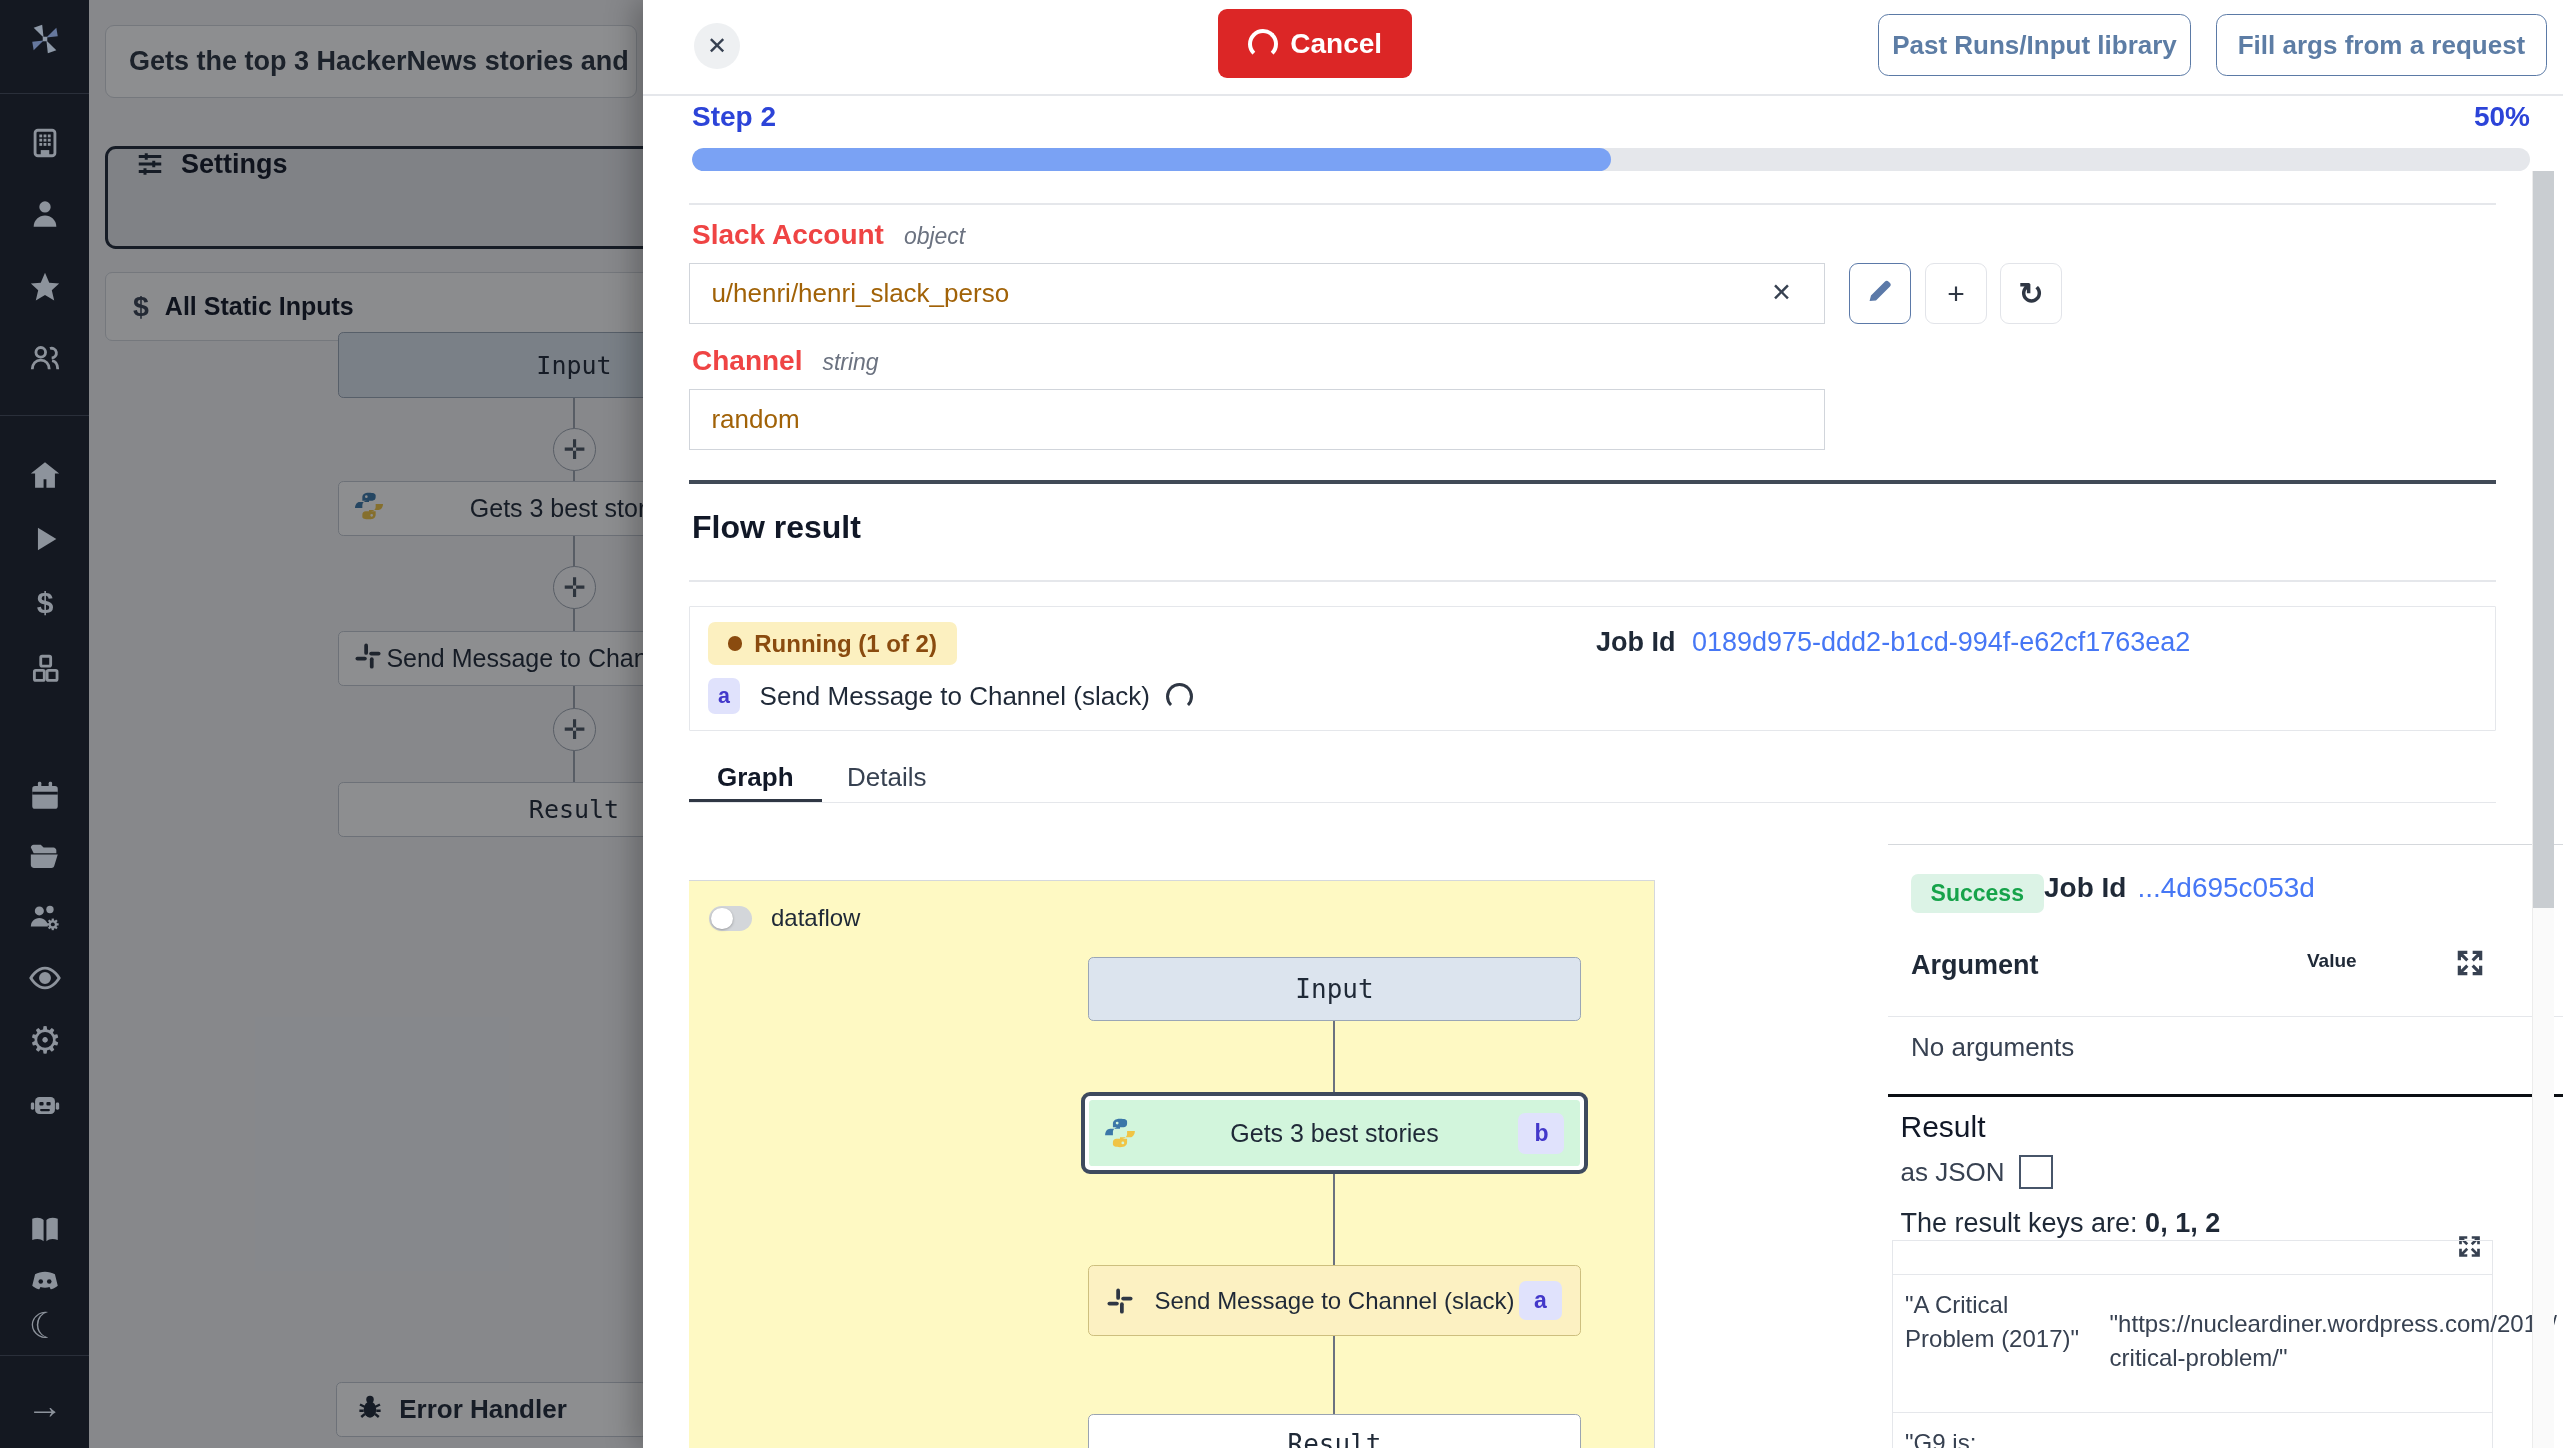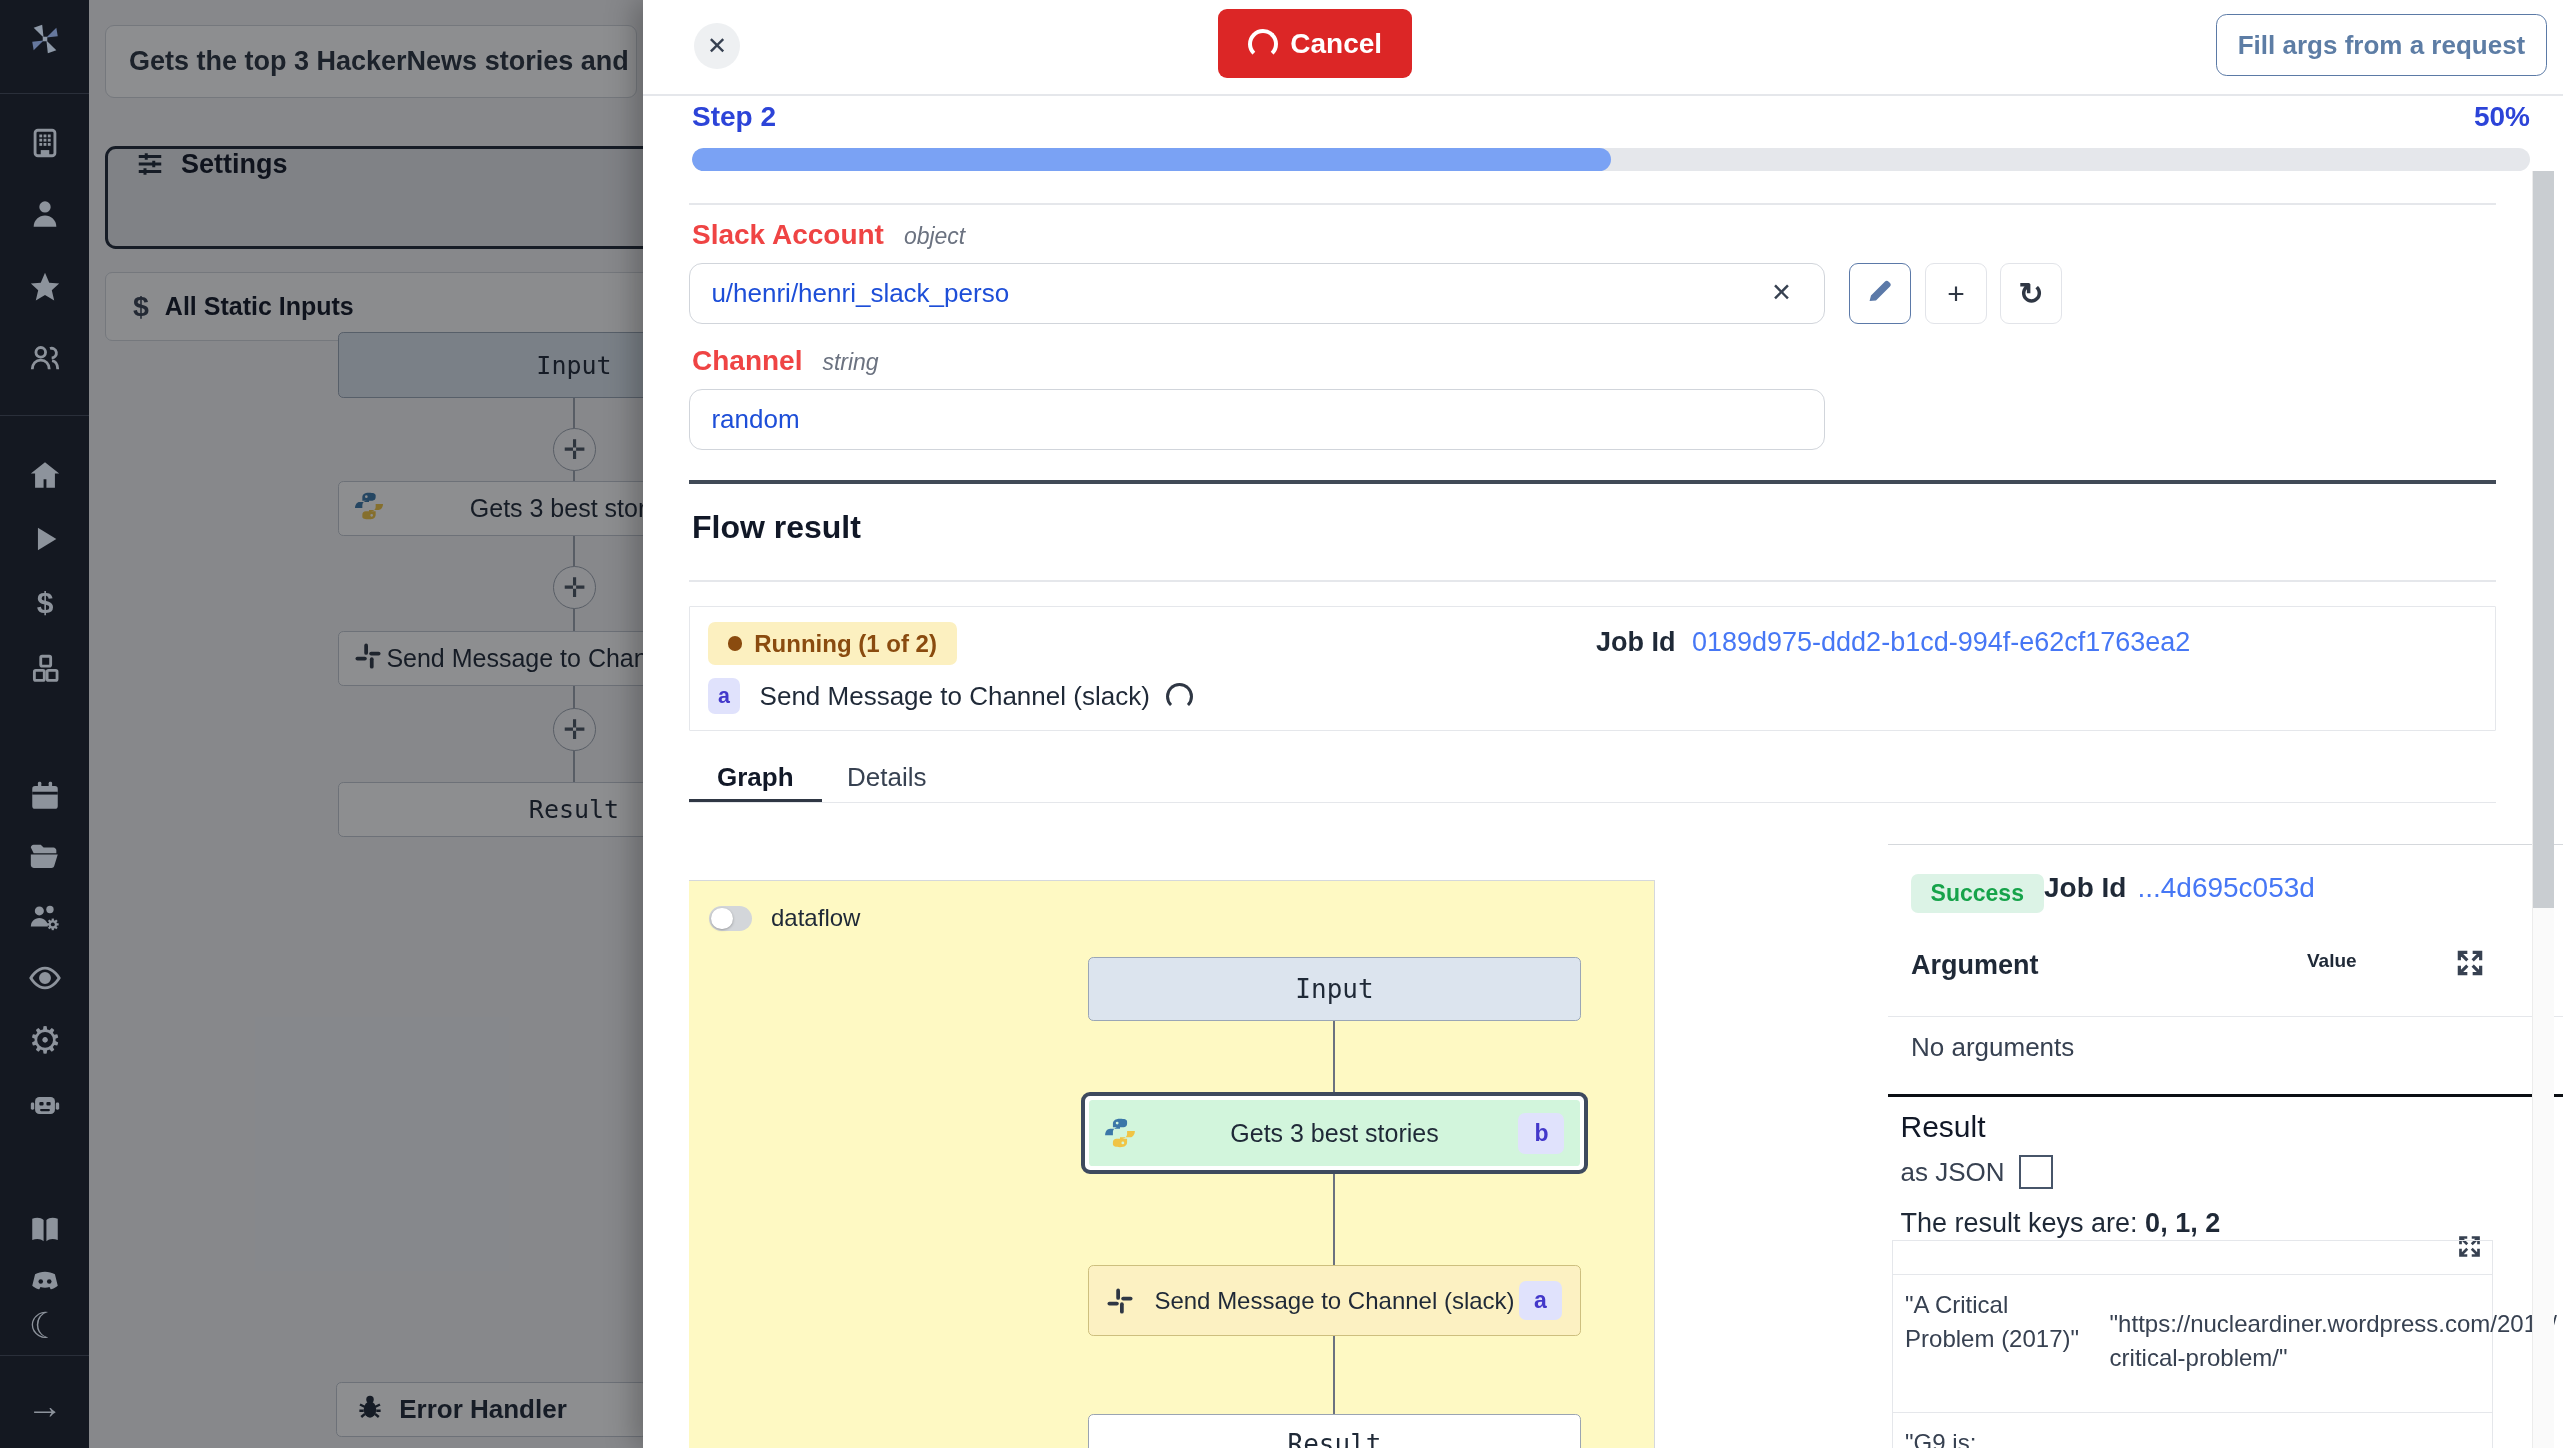--- a/index.html
+++ b/index.html
@@ -28,22 +28,22 @@
   
   #drawer { left:643px; top:0; width:1921px; height:1449px; background:#fff; z-index:4;
     box-shadow:-9px 0 27px rgba(0,0,0,0.25); }
   .hr { position:absolute; background:#e5e7eb; height:1.8px; }
   .btn-outline { position:absolute; background:#fff; border:1.8px solid #5b7aa6; color:#5d7da5;
     border-radius:10.7px; font-weight:bold; font-size:26px; display:flex; align-items:center; justify-content:center; }
   .iconbtn { position:absolute; width:62px; height:61px; background:#fff; border:1.8px solid #e2e4e9;
     border-radius:9px; display:flex; align-items:center; justify-content:center; color:#2f3744; font-size:30px; }
   .field-label { font-size:28px; font-weight:bold; color:#ef4444; }
   .field-type { font-size:23px; font-style:italic; color:#6b7280; font-weight:normal; margin-left:16px; }
-  .tinput { position:absolute; height:61px; border:1.8px solid #d1d5db; border-radius:13px; background:#fff;
-    font-size:26px; color:#1d4ed8; padding:0 53px 0 21.4px; font-family:"Liberation Sans",sans-serif; width:1136px; }
+  .tinput { position:absolute; height:61px; border:1.8px solid #d1d5db; border-radius:0; background:#fff;
+    font-size:26px; color:#a16207; padding:0 53px 0 21.4px; font-family:"Liberation Sans",sans-serif; width:1136px; }
   .badge-ab { background:#e0e2fc; color:#4338ca; font-weight:bold; border-radius:7.1px;
     display:flex; align-items:center; justify-content:center; }
   .spin { border-radius:50%; animation:rot 1s linear infinite; }
   @keyframes rot { to { transform:rotate(360deg);} }
   .node { position:absolute; display:flex; align-items:center; font-size:24px; color:#1f2937; }
   .exp svg { width:32px; height:32px; stroke:#374151; stroke-width:2.4; fill:none; }
   .cell { font-size:24px; color:#374151; line-height:34px; word-break:break-word; }
 </style>
 </head>
 <body>
@@ -265,20 +265,21 @@
 
   <div class="abs" style="left:51px;top:23px;width:46px;height:46px;border-radius:50%;background:#eef0f2;display:flex;align-items:center;justify-content:center;font-size:24px;color:#374151">
       <span>✕</span>
     </div>
 
   <div class="abs" style="left:575px;top:9px;width:194px;height:69px;background:#dc2626;border-radius:9px;display:flex;align-items:center;justify-content:center">
     <span class="spin" style="width:30px;height:30px;border:4.4px solid #fff;border-bottom-color:transparent;margin-right:12.5px"></span>
     <span style="color:#fff;font-weight:bold;font-size:28px">Cancel</span>
   </div>
 
+  <div class="btn-outline" style="left:1235px;top:14.2px;width:313px;height:62px">Past Runs/Input library</div>
   <div class="btn-outline" style="left:1573px;top:14.2px;width:331px;height:62px">Fill args from a request</div>
 
   <div class="hr" style="left:0;top:94px;width:1921px"></div>
 
   <div class="abs" style="left:49px;top:101px;font-size:28px;font-weight:bold;color:#2c44d8">Step 2</div>
   <div class="abs" style="left:1709px;top:101px;width:178px;text-align:right;font-size:28px;font-weight:bold;color:#2c44d8">50%</div>
   <div class="abs" style="left:49px;top:148px;width:1838px;height:23px;background:#e5e7eb;border-radius:11.6px;overflow:hidden">
     <div style="height:100%;background:#7aa2f4;border-radius:11.6px;width:50%"></div>
   </div>
   <div class="hr" style="left:46px;top:203px;width:1807px"></div>

